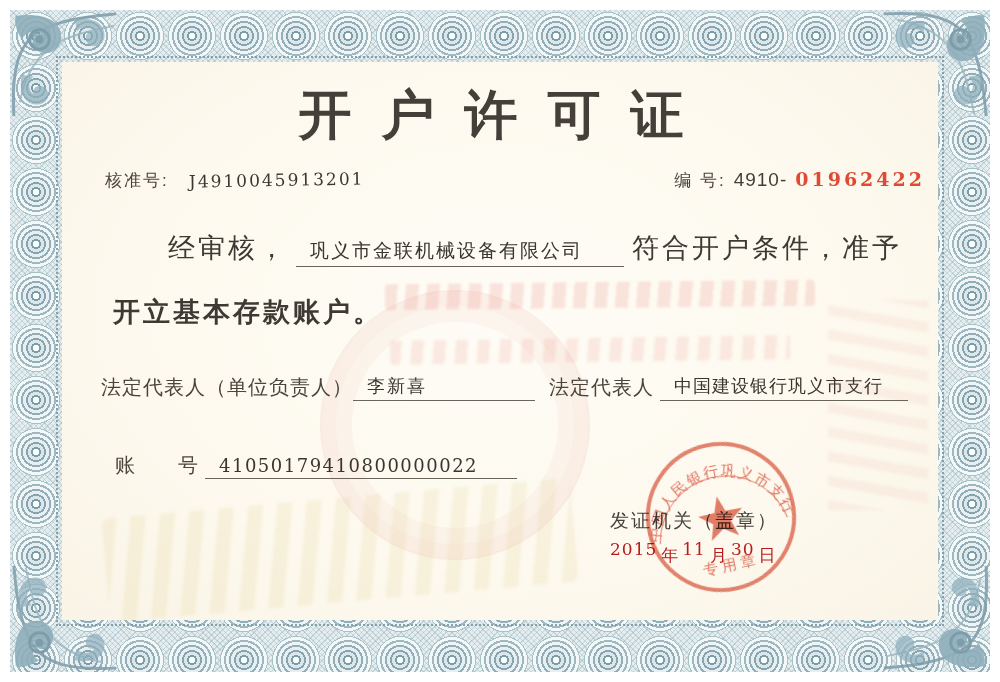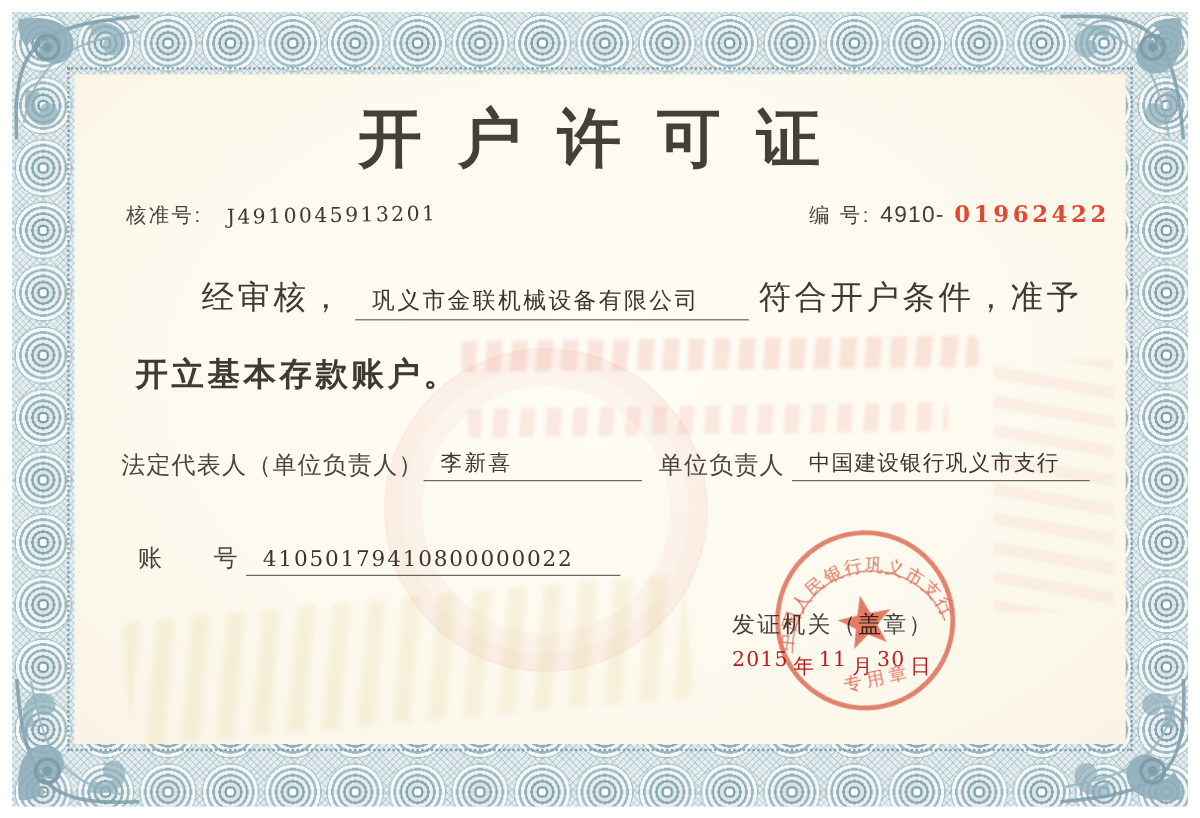--- a/index.html
+++ b/index.html
@@ -183,21 +183,21 @@
   <div class="line1">
     <span class="big">经审核，</span>
     <span class="fill company">巩义市金联机械设备有限公司</span>
     <span class="big">符合开户条件，准予</span>
   </div>
   <div class="line2 big">开立基本存款账户。</div>
 
   <div class="fields-row">
     <span class="label lbl-20">法定代表人（单位负责人）</span>
     <span class="fill rep-val">李新喜</span>
-    <span class="label lbl-20 bank-lbl">单位负责人</span>
+    <span class="label lbl-20 bank-lbl">法定代表人</span>
     <span class="fill bank-val">中国建设银行巩义市支行</span>
   </div>
 
   <div class="account-row">
     <span class="label lbl-20">账　　号</span>
     <span class="fill acct-val">41050179410800000022</span>
   </div>
 
   <div class="issue">
     <div class="authority">发证机关（盖章）</div>

